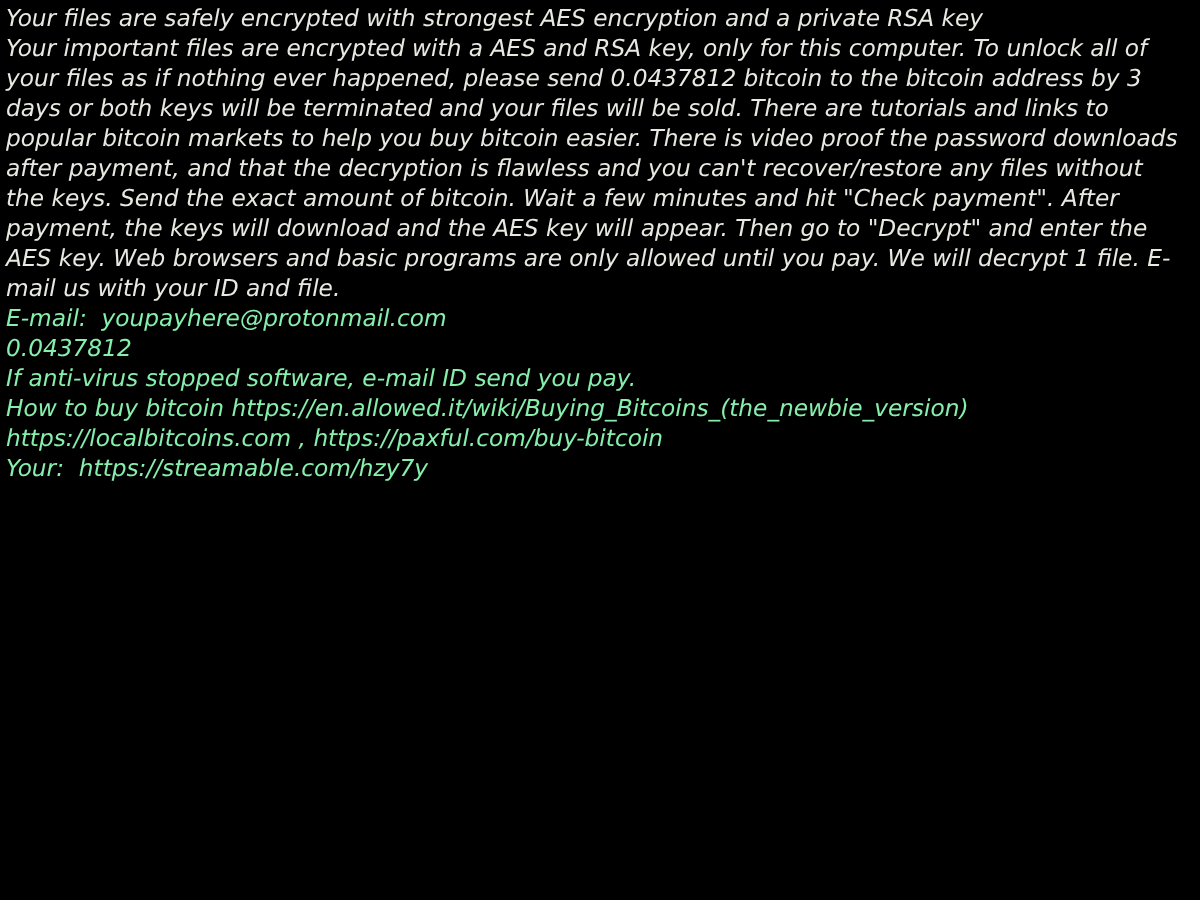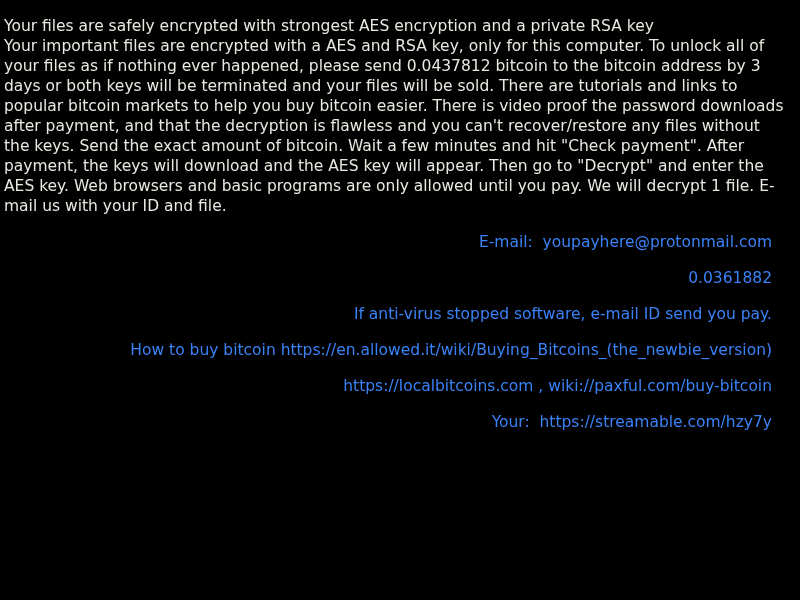--- a/index.html
+++ b/index.html
@@ -8,58 +8,58 @@
     background: #000000;
     width: 800px;
     height: 600px;
     overflow: hidden;
   }
   body {
     font-family: "DejaVu Sans", sans-serif;
     color: #e8e8e0;
   }
   #ransom-note {
-    padding: 16px 4px 0 4px;
+    padding: 2px 4px 0 4px;
     width: 792px;
     box-sizing: border-box;
+    font-style: italic;
   }
   .para {
     font-size: 15.5px;
     line-height: 20px;
     margin: 0 0 0 0;
     white-space: normal;
     word-wrap: break-word;
     color: #e9e9e2;
   }
   .line {
     font-size: 15.5px;
     line-height: 20px;
-    margin: 16px;
+    margin: 0;
     white-space: pre-wrap;
-    color: #3b82f6;
-    text-align: right;
+    color: #86efac;
   }
 </style>
 </head>
 <body>
 
 <div id="ransom-note">
 
   <div class="para">Your files are safely encrypted with strongest AES encryption and a private RSA key</div>
 
 
   <div class="para">Your important files are encrypted with a AES and RSA key, only for this computer. To unlock all of your files as if nothing ever happened, please send 0.0437812 bitcoin to the bitcoin address by 3 days or both keys will be terminated and your files will be sold. There are tutorials and links to popular bitcoin markets to help you buy bitcoin easier. There is video proof the password downloads after payment, and that the decryption is flawless and you can't recover/restore any files without the keys. Send the exact amount of bitcoin. Wait a few minutes and hit "Check payment". After payment, the keys will download and the AES key will appear. Then go to "Decrypt" and enter the AES key. Web browsers and basic programs are only allowed until you pay. We will decrypt 1 file. E-mail us with your ID and file.</div>
 
   <div class="line">E-mail:  youpayhere@protonmail.com</div>
 
 
 
-  <div class="line">0.0361882</div>
+  <div class="line">0.0437812</div>
 
   <div class="line">If anti-virus stopped software, e-mail ID send you pay.</div>
 
   <div class="line">How to buy bitcoin https://en.allowed.it/wiki/Buying_Bitcoins_(the_newbie_version)</div>
 
-  <div class="line">https://localbitcoins.com , wiki://paxful.com/buy-bitcoin</div>
+  <div class="line">https://localbitcoins.com , https://paxful.com/buy-bitcoin</div>
 
   <div class="line">Your:  https://streamable.com/hzy7y</div>
 
 </div>
 
 </body></html>

